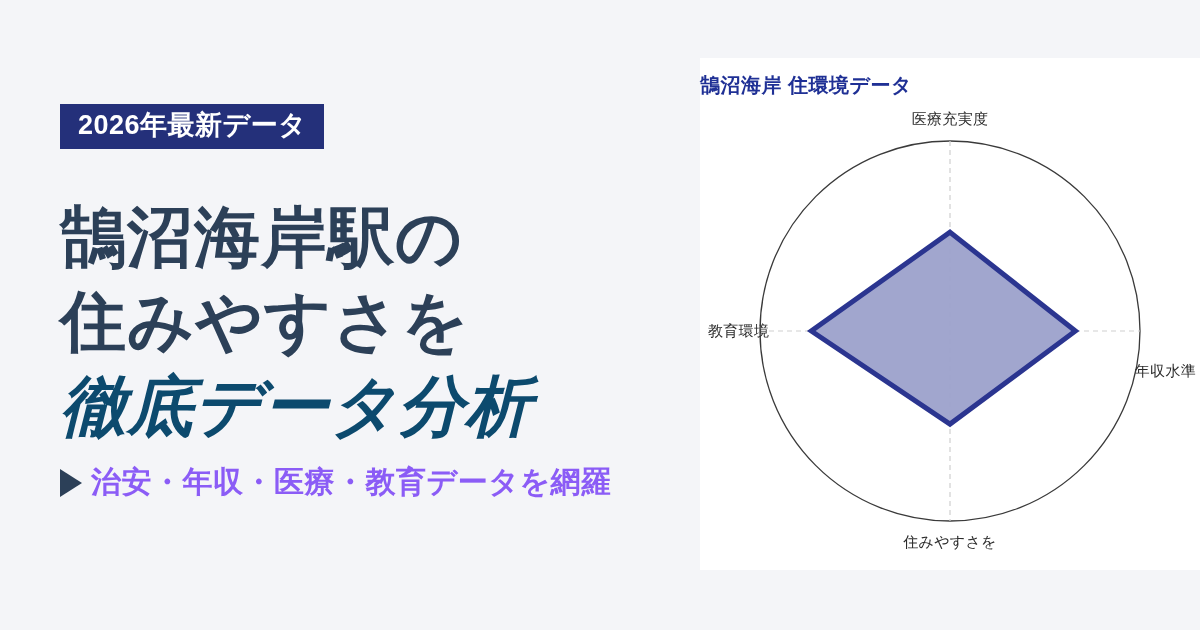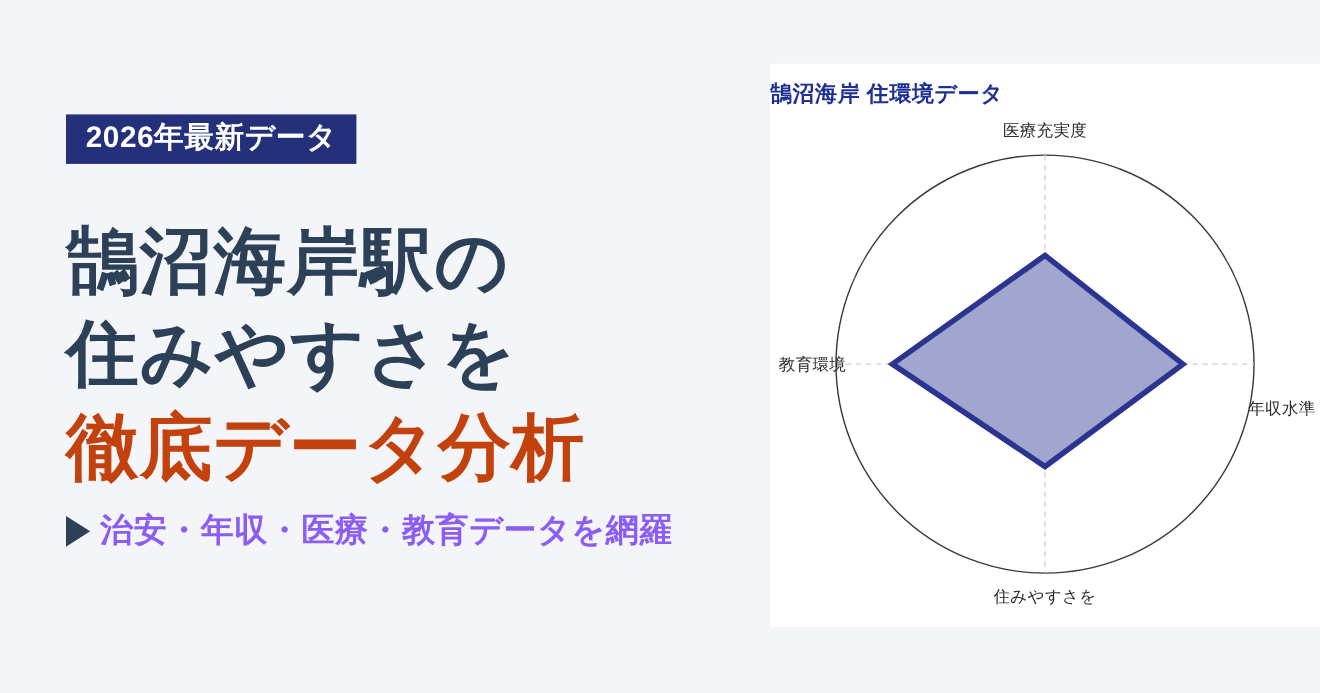--- a/index.html
+++ b/index.html
@@ -44,21 +44,22 @@
   }
   .headline-line {
     font-size: 66px;
     font-weight: bold;
     line-height: 1.28;
     letter-spacing: 1px;
     color: #2c4058;
     white-space: nowrap;
   }
   .headline-line.accent {
-    color: #c2410c;
+    color: #0c4a6e;
+    font-style: italic;
   }
 
   .subtitle {
     margin-top: 14px;
     font-size: 30px;
     font-weight: bold;
     color: #8b5cf6;
     letter-spacing: 0.5px;
     white-space: nowrap;
     display: flex;

